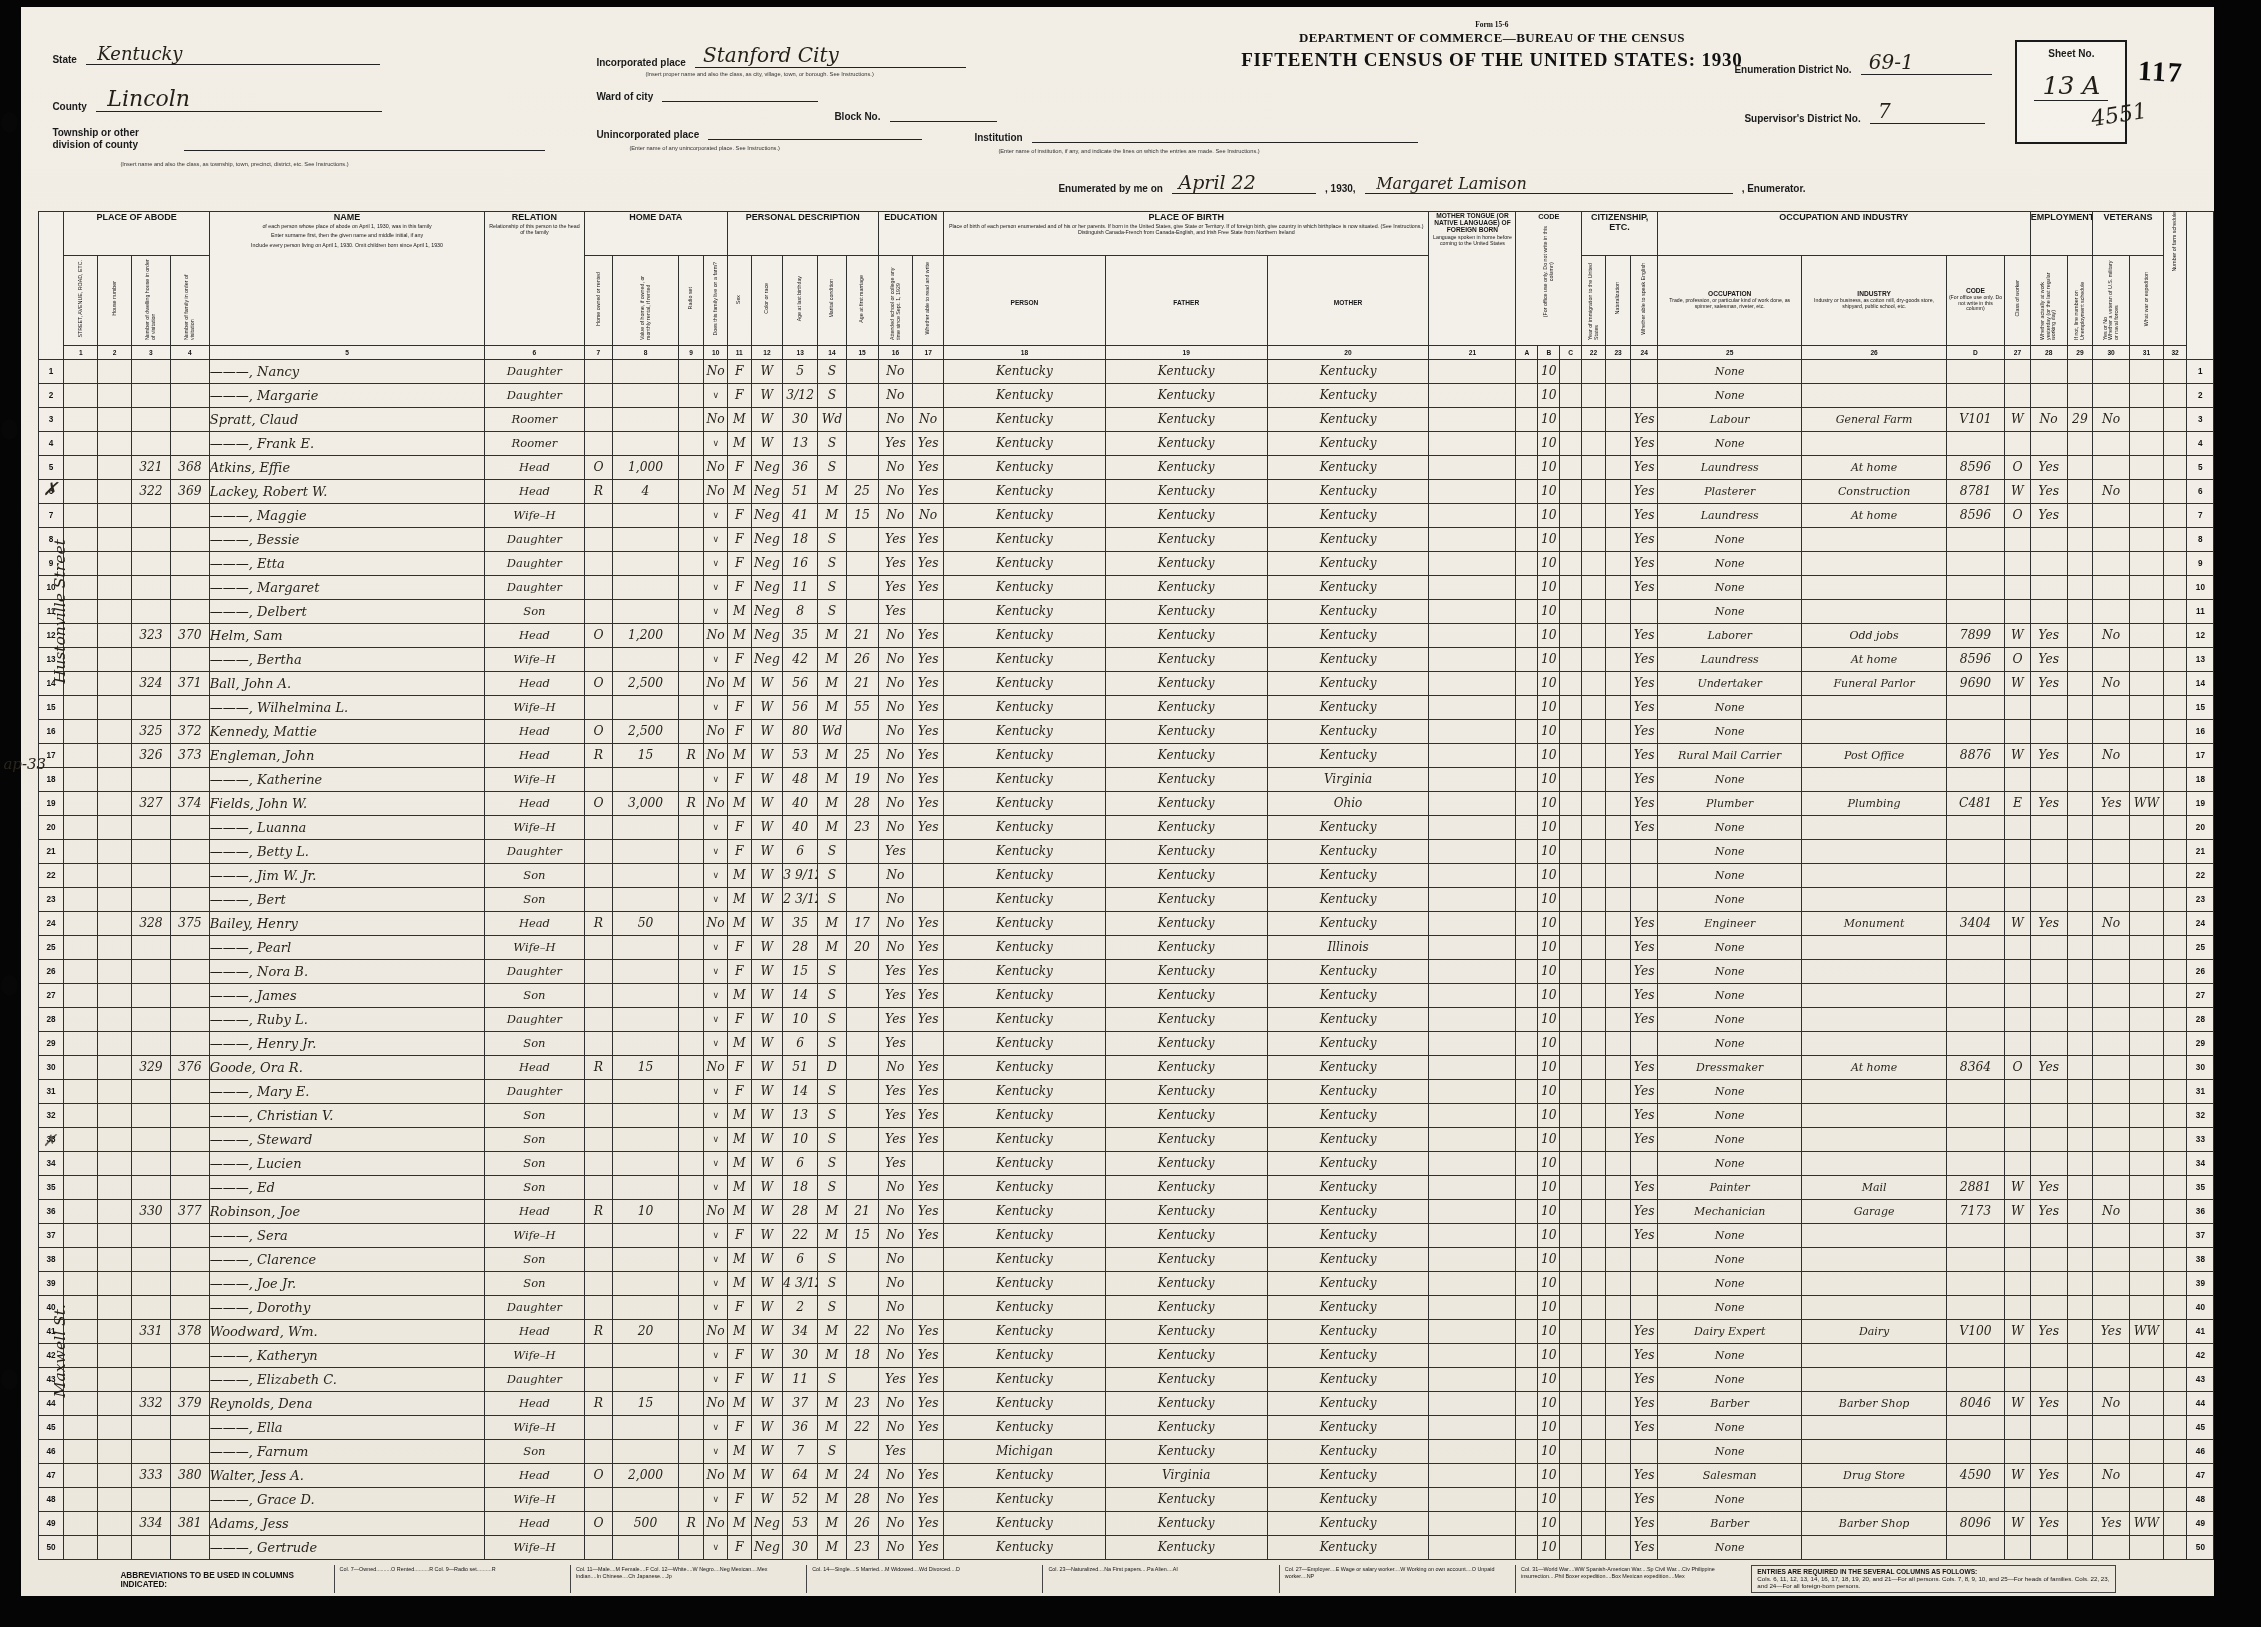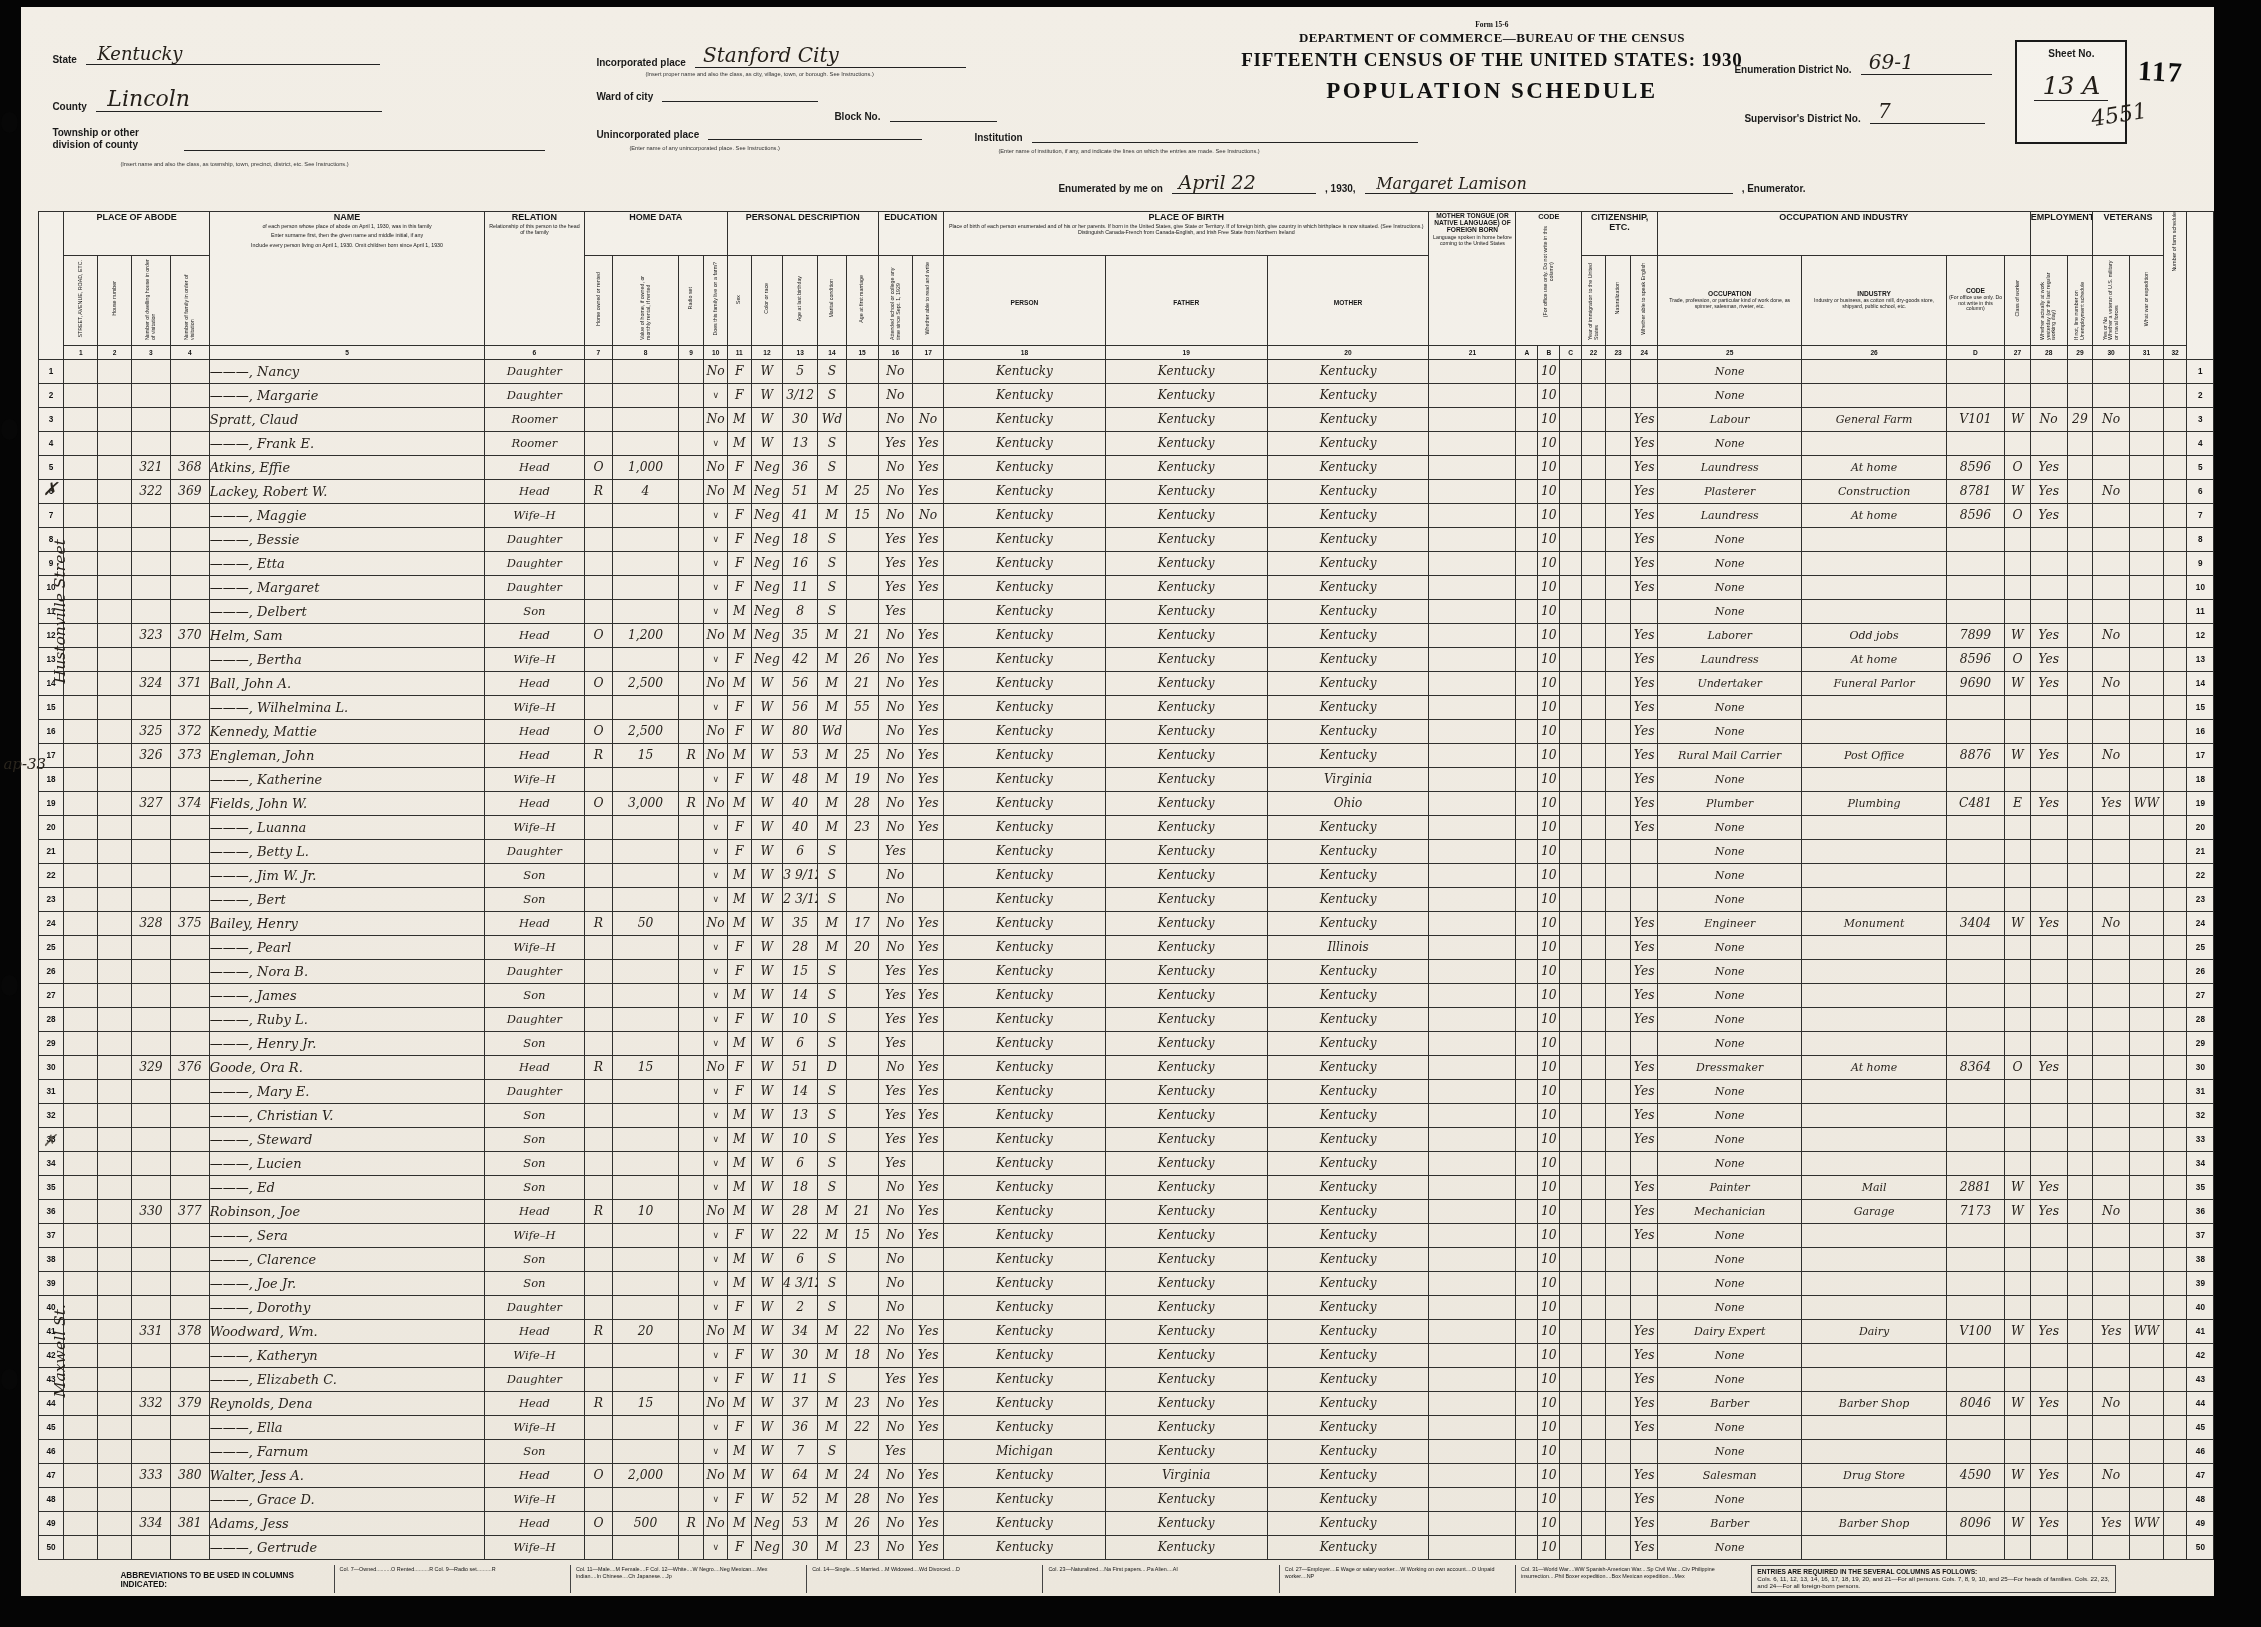--- a/index.html
+++ b/index.html
@@ -131,21 +131,20 @@
       <div class="fld" style="left:953px;top:123px;">
         <span class="lbl">Institution</span>
         <span class="uline" style="min-width:386px;height:12.3px;"></span>
       </div>
       <div class="lbl-sm" style="position:absolute;left:977px;top:141px;">(Enter name of institution, if any, and indicate the lines on which the entries are made.  See Instructions.)</div>
 
       <div id="titles">
         <div id="form-no">Form 15-6</div>
         <div id="dept">DEPARTMENT OF COMMERCE—BUREAU OF THE CENSUS</div>
         <div id="census-title">FIFTEENTH CENSUS OF THE UNITED STATES: 1930</div>
-        <div id="pop-sched">POPULATION SCHEDULE</div>
       </div>
 
       <div class="fld" style="left:1713px;top:43px;">
         <span class="lbl">Enumeration District No.</span>
         <span class="hand uline" style="font-size:20px;min-width:115px;padding:0 8.2px;">69-1</span>
       </div>
       <div class="fld" style="left:1723px;top:92px;">
         <span class="lbl">Supervisor's District No.</span>
         <span class="hand uline" style="font-size:20px;min-width:99px;padding:0 8.2px;">7</span>
       </div>

